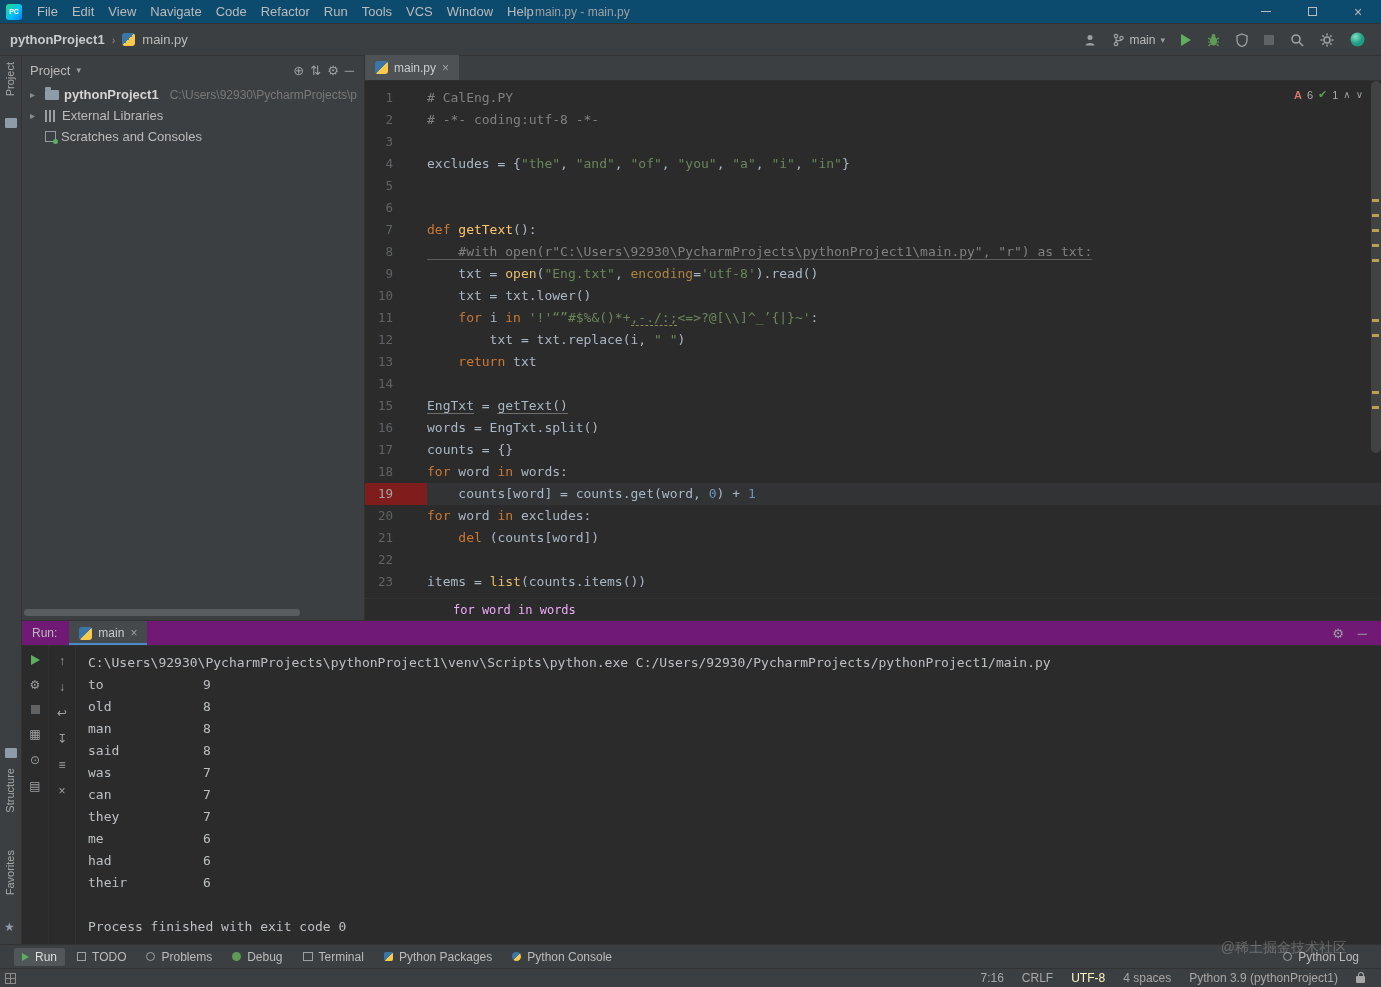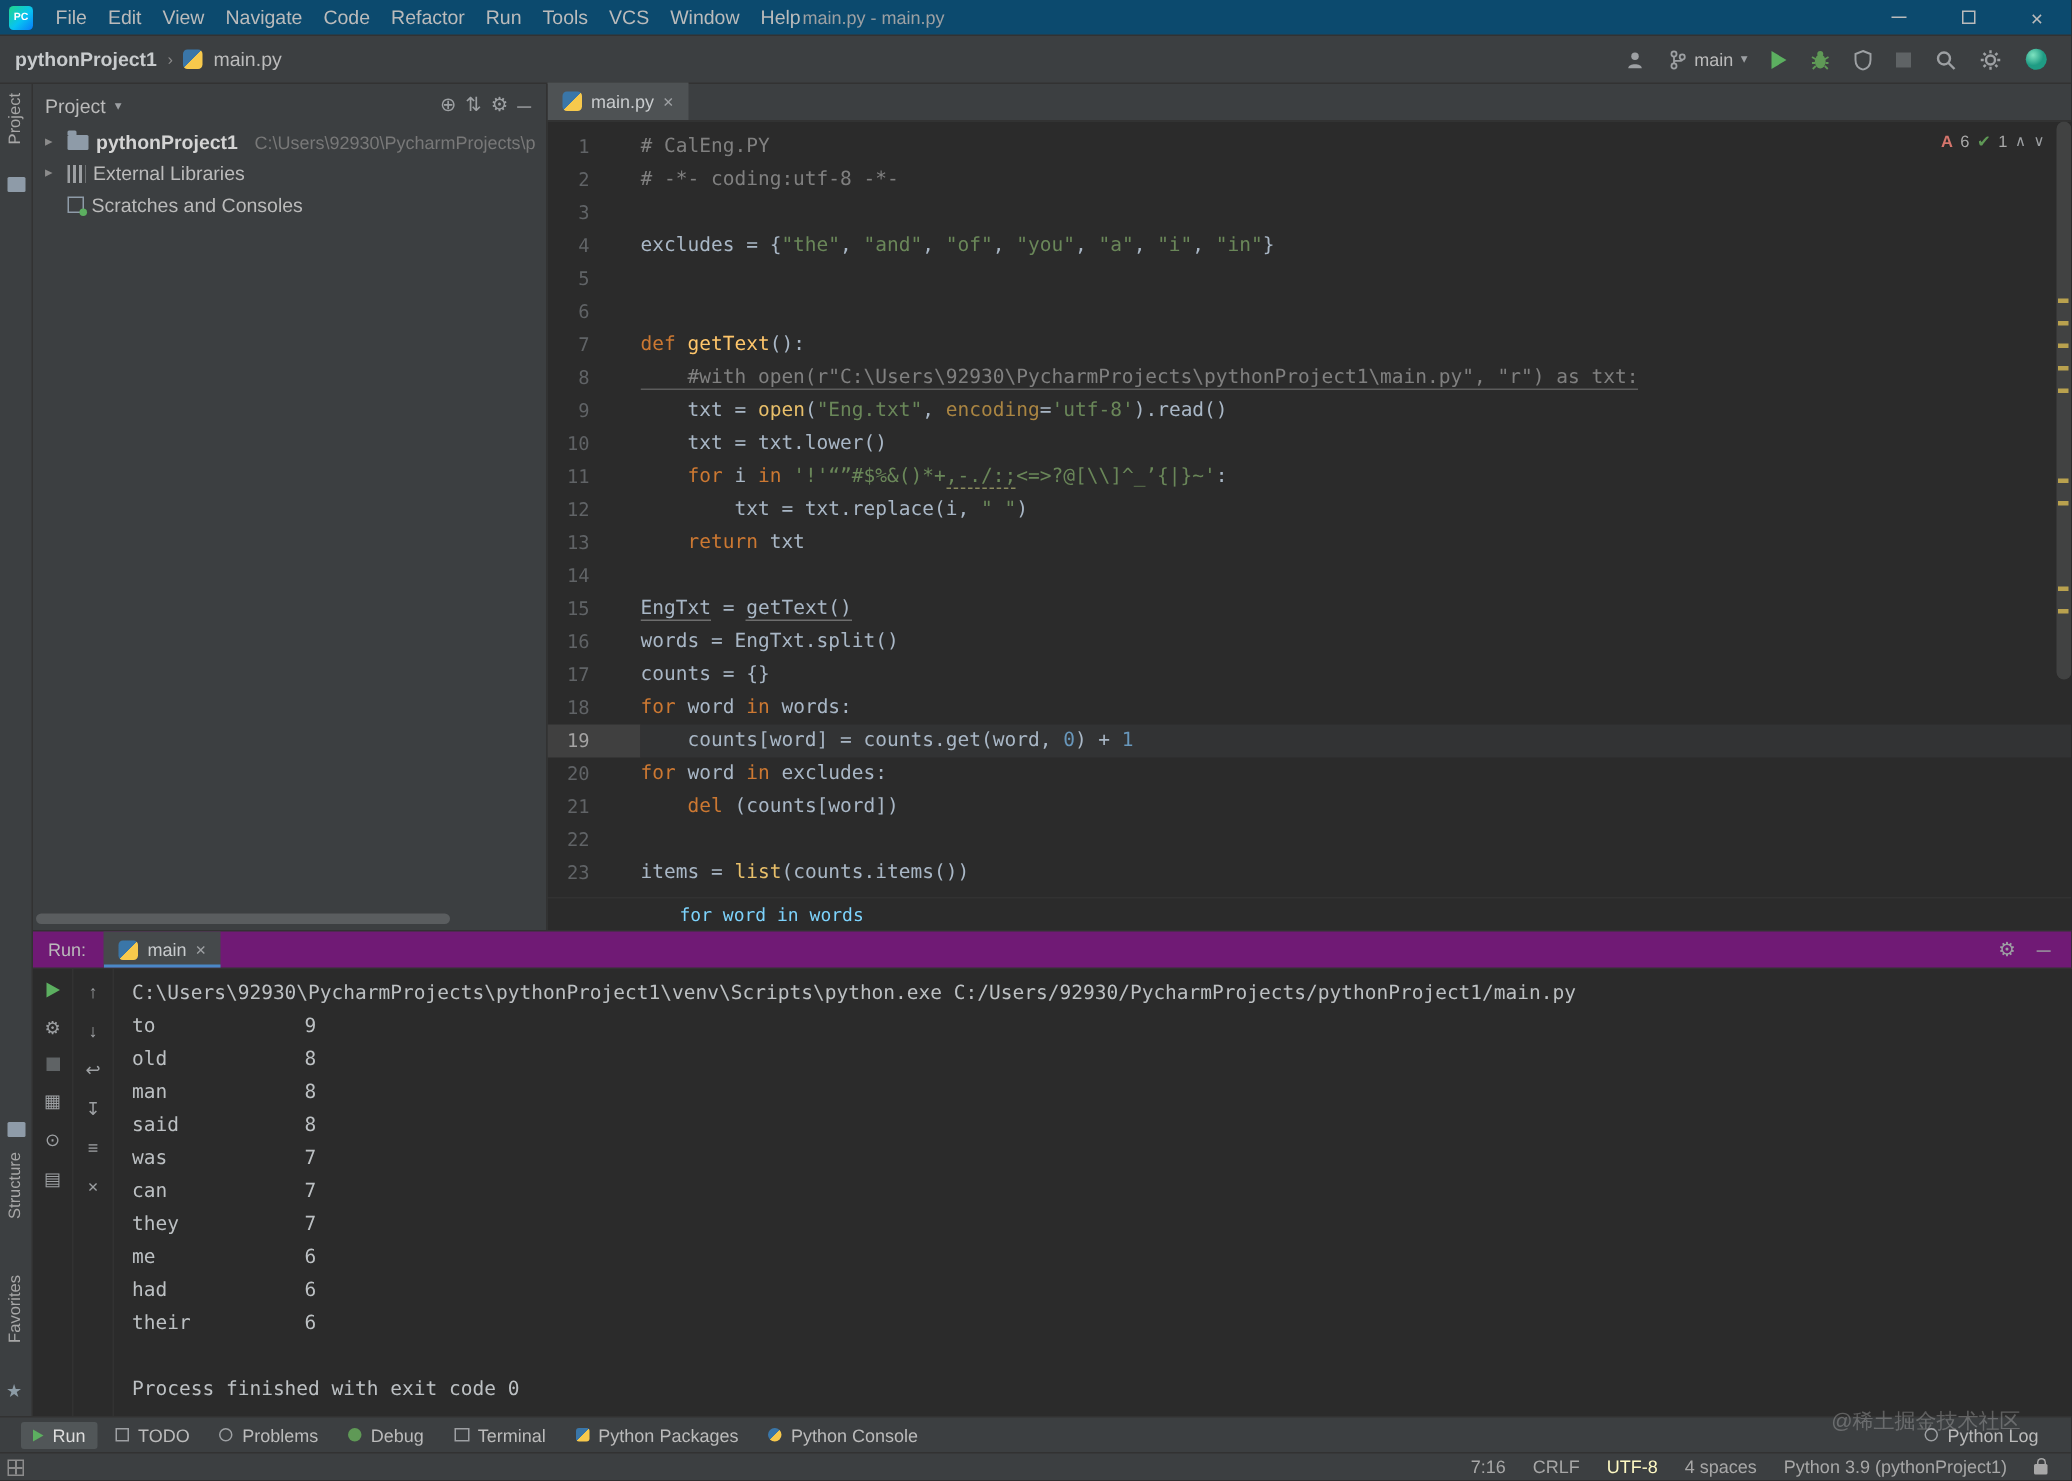--- a/index.html
+++ b/index.html
@@ -61,42 +61,42 @@
   .hscroll{position:absolute;bottom:4px;left:2px;width:276px;height:7px;border-radius:4px;background:#5a5d5f}
 
   
   .editor-col{flex:1;display:flex;flex-direction:column;background:#2b2b2b;min-width:0}
   .tabbar{height:25px;background:#3c3f41;display:flex;align-items:flex-end;border-bottom:1px solid #323232}
   .tab{height:25px;display:flex;align-items:center;gap:6px;padding:0 10px;background:#4e5254;font-size:12px;color:#c8cbcd}
   .tabx{color:#9da0a3;font-size:12px}
   .editor-body{flex:1;display:flex;position:relative;overflow:hidden}
   .gutter{width:62px;padding-top:6px;text-align:right;font-family:"DejaVu Sans Mono",monospace;font-size:12.5px;color:#606366;line-height:22px;flex:none}
   .gln{padding-right:34px;height:22px}
-  .gln.cur{background:#404040;color:#a4a3a3}
+  .gln.cur{background:#7f1d1d;color:#a4a3a3}
   .code{flex:1;padding-top:6px;font-family:"DejaVu Sans Mono",monospace;font-size:13px;line-height:22px;white-space:pre;color:#a9b7c6;min-width:0;overflow:hidden}
   .cline{height:22px}
   .cline.cur{background:#323334}
   .tk-d{color:#a9b7c6}
   .tk-k{color:#cc7832}
   .tk-s{color:#6a8759}
   .tk-su{color:#6a8759;border-bottom:1px dashed #8a8a5e}
   .tk-c{color:#808080}
   .tk-cu{color:#808080;border-bottom:1px solid #5c5c5c}
   .tk-f{color:#ffc66b}
   .tk-b{color:#e8bf6a}
   .tk-p{color:#aa8542}
   .tk-u{color:#a9b7c6;border-bottom:1px solid #6e6e6e}
   .tk-num{color:#6897bb}
   .insp{position:absolute;top:7px;right:18px;display:flex;align-items:center;gap:5px;font-size:11px;color:#a9a9a9}
   .insp-a{color:#d5756c;font-weight:bold}
   .insp-ck{color:#5f9956}
   .insp-nav{color:#9da0a3;font-size:10px}
   .vthumb{position:absolute;top:0;right:0;width:10px;height:372px;background:rgba(144,148,152,.22);border-radius:5px}
   .smark{position:absolute;right:2px;width:7px;height:3px;background:#b9a14e}
-  .ctxbar{height:22px;border-top:1px solid #323232;display:flex;align-items:center;padding-left:88px;font-family:"DejaVu Sans Mono",monospace;font-size:12px;color:#7dd3fc}
+  .ctxbar{height:22px;border-top:1px solid #323232;display:flex;align-items:center;padding-left:88px;font-family:"DejaVu Sans Mono",monospace;font-size:12px;color:#f0abfc}
 
   
   .run-panel{height:324px;display:flex;flex-direction:column}
   .run-header{height:26px;background:#701a75;border-top:1px solid #323232;border-bottom:1px solid #323232;display:flex;align-items:center;padding-left:10px;flex:none}
   .run-label{font-size:12px;color:#bbb;margin-right:12px}
   .run-tab{height:100%;display:flex;align-items:center;gap:6px;padding:0 10px;background:#45494b;box-shadow:inset 0 -2px 0 #4a88c7;font-size:12px;color:#c8cbcd}
   .rh-right{margin-left:auto;display:flex;align-items:center;gap:14px;padding-right:14px}
   .run-body{flex:1;display:flex;background:#2b2b2b;min-height:0}
   .rtcol{width:27px;display:flex;flex-direction:column;align-items:center;padding-top:9px;gap:14px;border-right:1px solid #323232;flex:none}
   .rt-ic{color:#9da0a3;font-size:12px;line-height:1}

